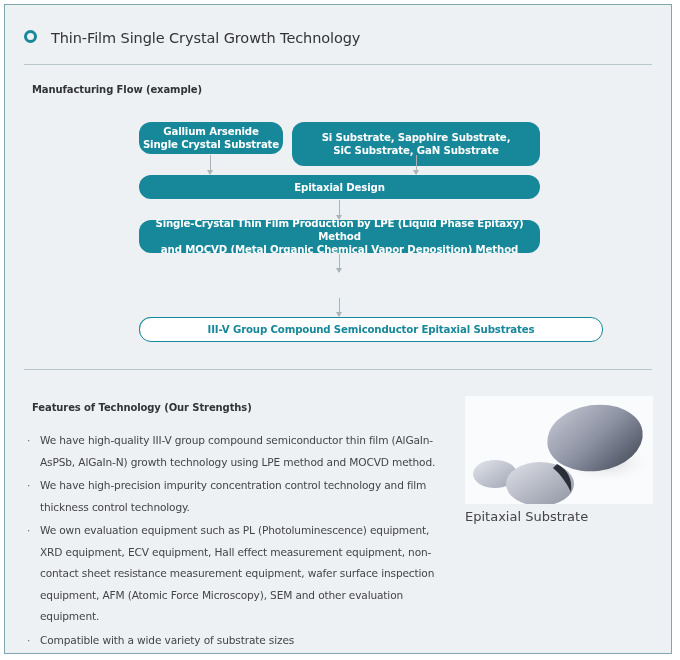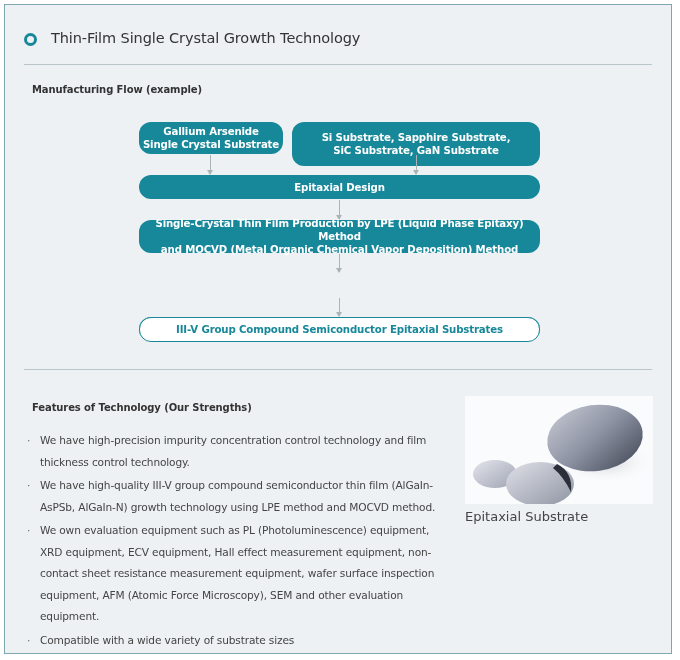--- a/index.html
+++ b/index.html
@@ -5,21 +5,21 @@
   html, body { margin:0; padding:0; }
   body {
     width:680px; height:660px; background:#ffffff;
     font-family:"DejaVu Sans", "Liberation Sans", sans-serif;
     position:relative; overflow:hidden;
   }
   .frame {
     position:absolute; left:4px; top:4px; width:668px; height:650px;
     background:#edf1f4; border:1px solid #7fa7ad; box-sizing:border-box;
   }
-  .title-row { position:absolute; left:24px; top:30px; display:flex; align-items:flex-end; }
+  .title-row { position:absolute; left:24px; top:30px; display:flex; align-items:flex-start; }
   .ring { width:7px; height:7px; border:3px solid #17879a; border-radius:50%; background:transparent; margin-right:14px; }
   .title { font-size:14.5px; color:#333; letter-spacing:-0.1px; }
   .rule { position:absolute; left:24px; width:628px; height:1px; background:#b9c6cc; }
   .h2 { position:absolute; left:32px; font-size:10px; font-weight:bold; color:#333; letter-spacing:-0.1px; }
   .box {
     position:absolute; background:#17879a; color:#fff; border-radius:12px;
     font-size:10.2px; font-weight:bold; text-align:center; line-height:13px;
     display:flex; align-items:center; justify-content:center; flex-direction:column;
     letter-spacing:-0.15px;
   }
@@ -73,31 +73,31 @@
 </div>
 
 <div class="arrow" style="left:339px; top:254px; height:18px;"></div>
 
 <div class="box" style="left:139px; top:273px; width:401px; height:24px;margin-top:44px;">
   <span>Evaluation Process</span>
 </div>
 
 <div class="arrow" style="left:339px; top:298px; height:18px;"></div>
 
-<div class="box outline" style="left:139px; top:317px; width:401px; height:25px;">
+<div class="box outline" style="left:139px; top:317px; width:464px; height:25px;">
   <span>III-V Group Compound Semiconductor Epitaxial Substrates</span>
 </div>
 
 <div class="rule" style="top:369px"></div>
 
 <div class="h2" style="top:402px">Features of Technology (Our Strengths)</div>
 
 <ul class="features">
+  <li>We have high-quality III-V group compound semiconductor thin film (AlGaIn-AsPSb, AlGaIn-N) growth technology using LPE method and MOCVD method.</li>
   <li>We have high-precision impurity concentration control technology and film thickness control technology.</li>
-  <li>We have high-quality III-V group compound semiconductor thin film (AlGaIn-AsPSb, AlGaIn-N) growth technology using LPE method and MOCVD method.</li>
   <li>We own evaluation equipment such as PL (Photoluminescence) equipment, XRD equipment, ECV equipment, Hall effect measurement equipment, non-contact sheet resistance measurement equipment, wafer surface inspection equipment, AFM (Atomic Force Microscopy), SEM and other evaluation equipment.</li>
   <li>Compatible with a wide variety of substrate sizes</li>
 </ul>
 
 <div class="photo">
   <svg width="188" height="108" viewBox="0 0 188 108">
     <defs>
       <linearGradient id="w1" x1="0" y1="0" x2="1" y2="1">
         <stop offset="0" stop-color="#c9ccd6"></stop>
         <stop offset="0.5" stop-color="#8d92a3"></stop>

